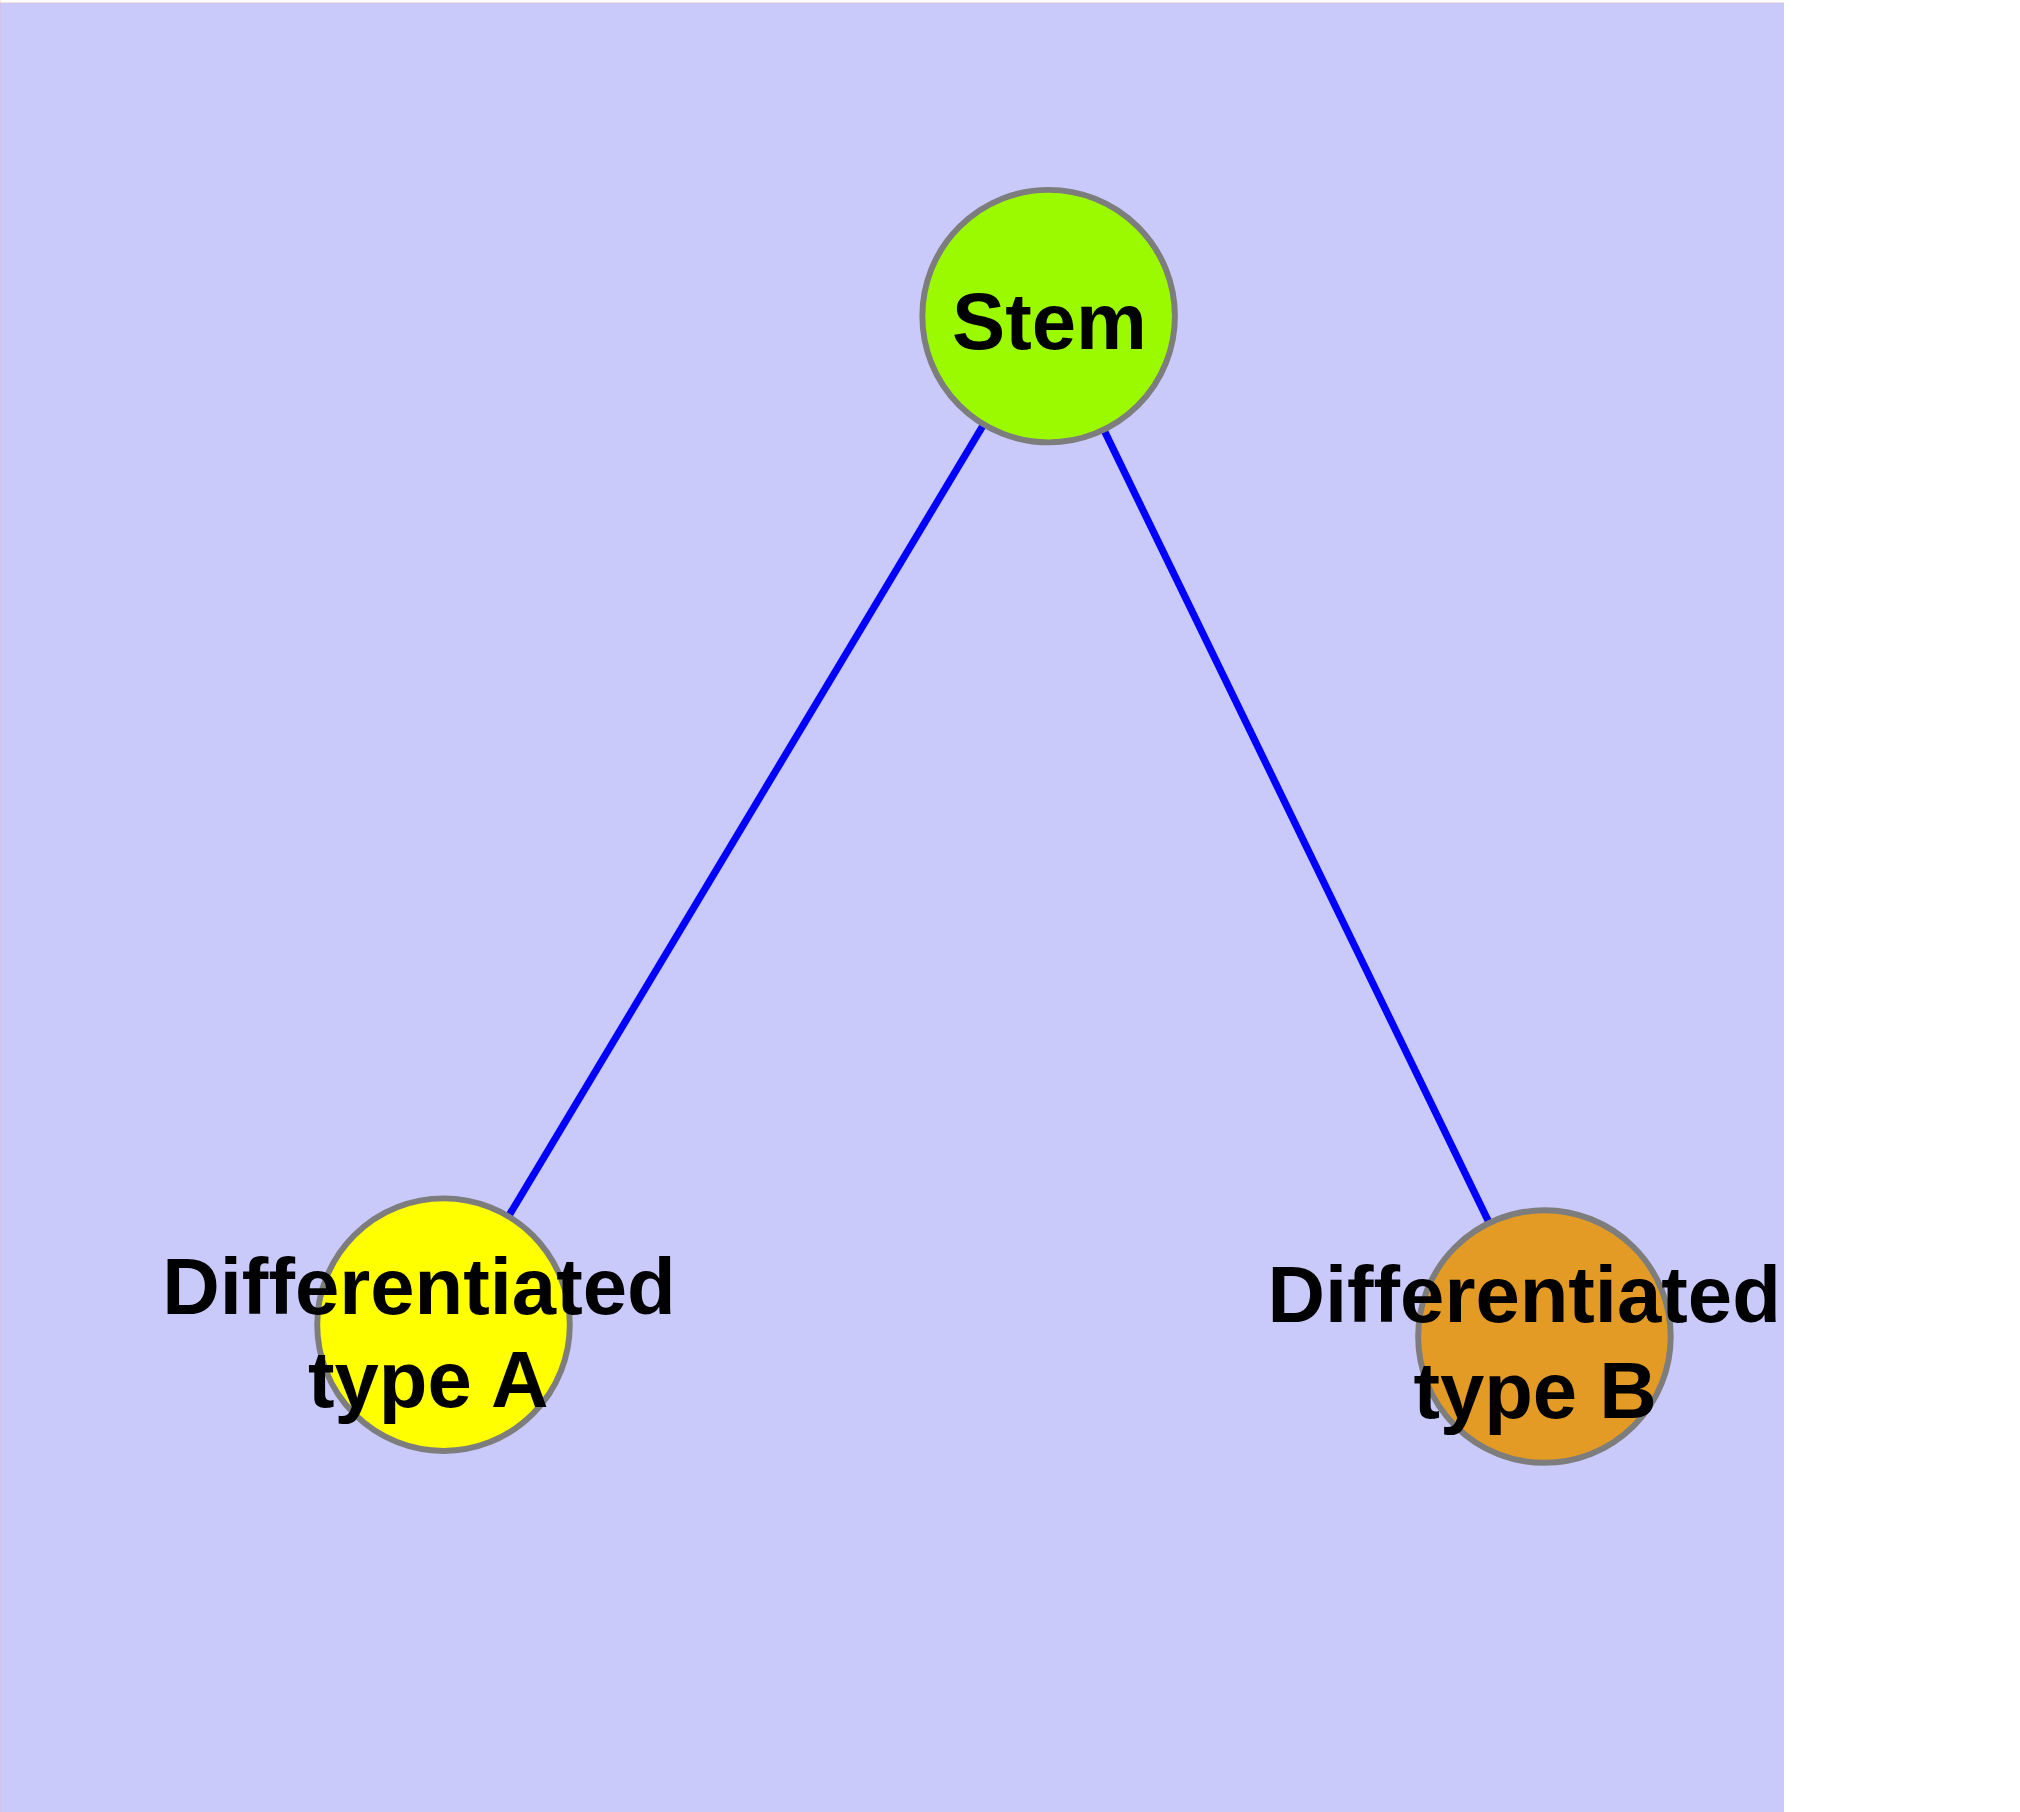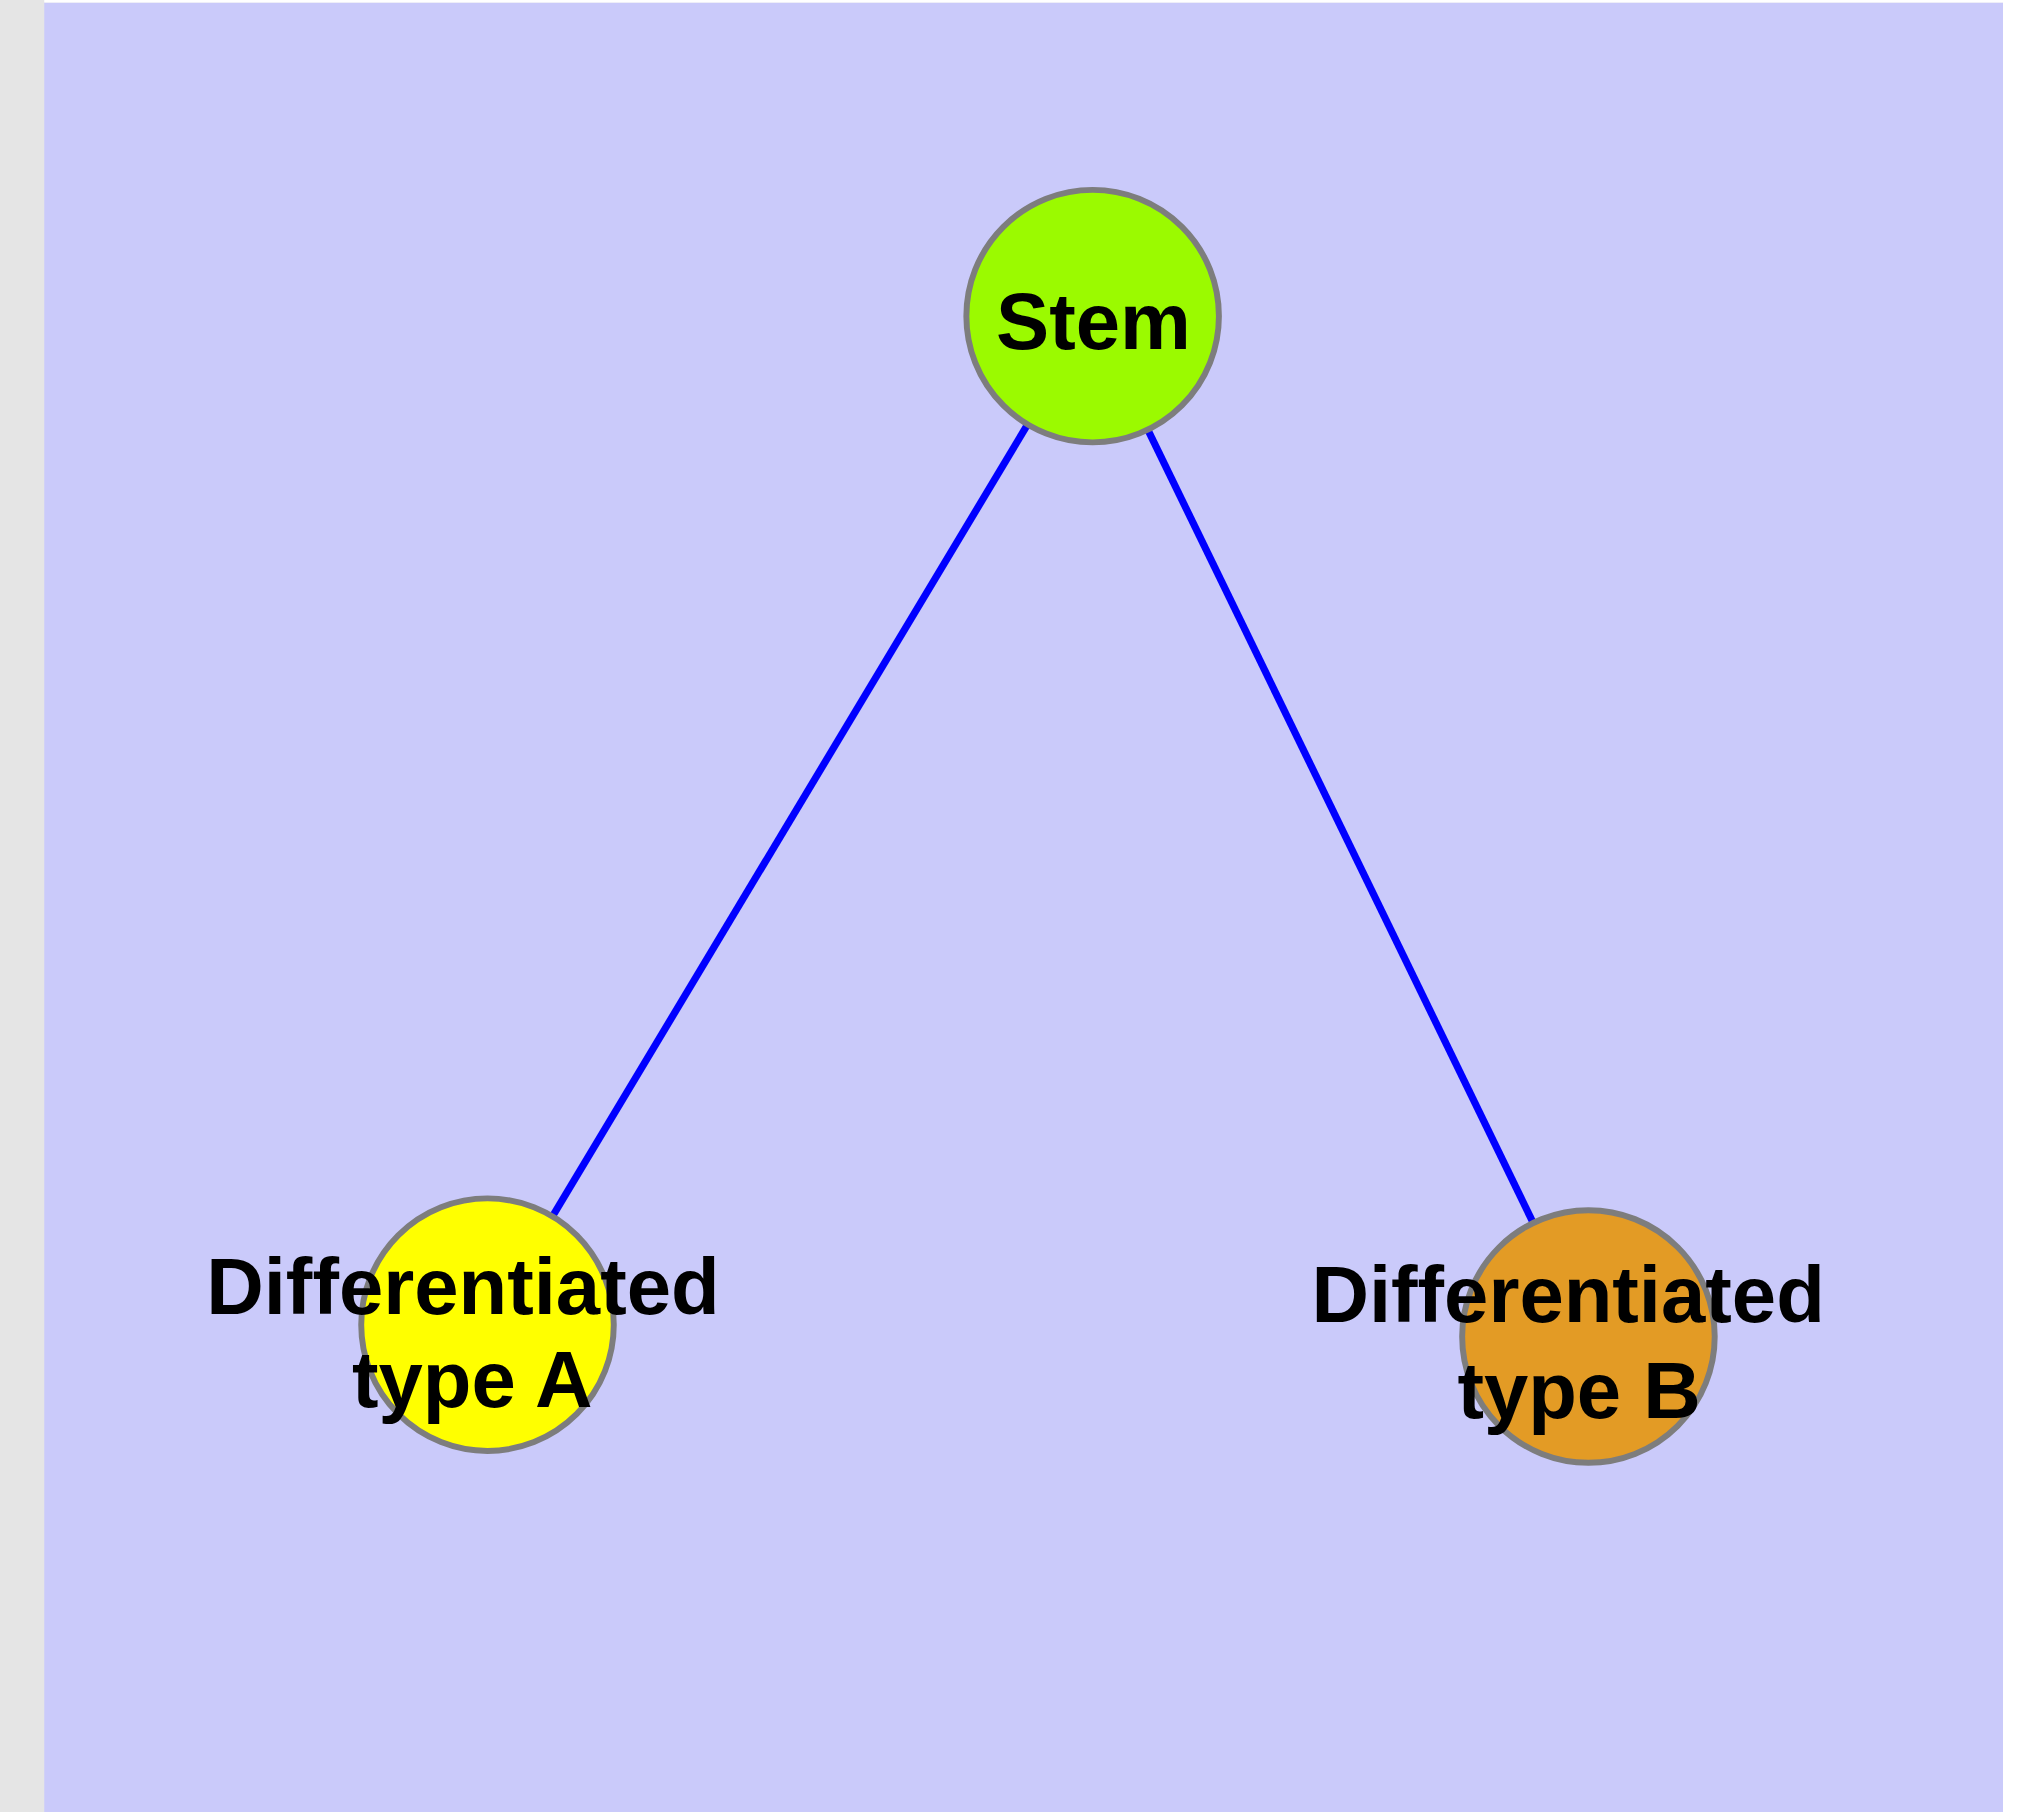--- a/index.html
+++ b/index.html
@@ -2,26 +2,25 @@
 <html style="font-size:13.6px"><head>
 <meta charset="utf-8">
 <style>
   html, body {
     margin: 0;
     padding: 0;
     background: #ffffff;
     font-family: "Liberation Sans", sans-serif;
   }
   .canvas-wrap {
-    width: 1959px;
+    width: 1784px;
     height: 1812px;
     position: relative;
-    background: #e5e5e5;
+    background: #fca5a5;
     overflow: hidden;
-    padding-left: 44px;
   }
   svg.graph {
     display: block;
     width: 2021px;
     height: 1812px;
   }
   .node-label {
     font-family: "Liberation Sans", "DejaVu Sans", sans-serif;
     font-weight: bold;
     font-size: 94px;

